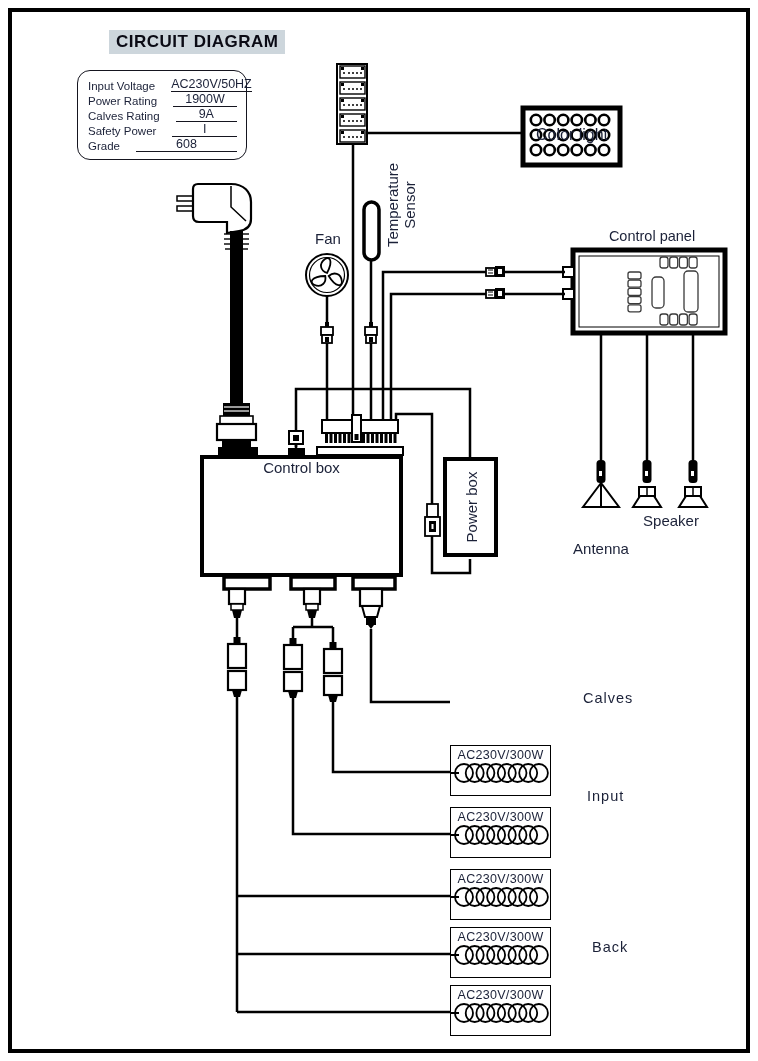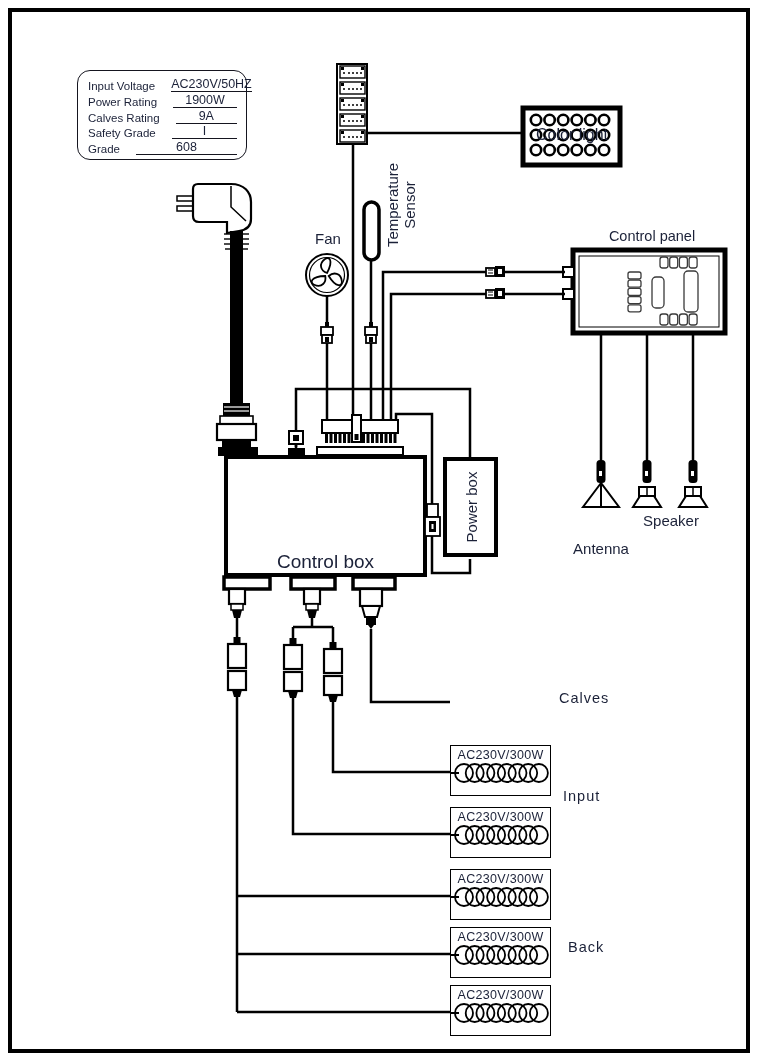--- a/index.html
+++ b/index.html
@@ -4,63 +4,64 @@
 <style>
   html,body{margin:0;padding:0;background:#e8e8e8;}
   .page{position:relative;width:758px;height:1061px;background:#fff;
         font-family:"Liberation Sans",sans-serif;color:#1b2138;overflow:hidden;}
   .page-border{position:absolute;left:8px;top:8px;width:734px;height:1037px;
         border:4px solid #000;}
   .title{position:absolute;left:109px;top:30px;font-size:17px;font-weight:bold;
         letter-spacing:.5px;background:#cdd6dc;color:#0a0a14;padding:2px 7px;}
   .spec{position:absolute;left:77px;top:70px;width:170px;height:90px;
         border:1.6px solid #15151f;border-radius:13px;box-sizing:border-box;
-        padding:6px 9px 4px 10px;display:flex;flex-direction:column;justify-content:space-between;}
+        padding:6px 9px 4px 10px;display:flex;flex-direction:column;justify-content:flex-start;}
   .spec-row{display:flex;align-items:flex-end;height:15px;}
   .spec-label{font-size:11.5px;white-space:nowrap;}
   .spec-value{flex:1;font-size:12.5px;text-align:center;border-bottom:1.6px solid #15151f;
         margin-left:16px;line-height:13px;white-space:nowrap;}
   .lbl{position:absolute;font-size:15px;text-align:center;white-space:nowrap;}
   .box{position:absolute;background:#fff;border:4px solid #000;box-sizing:content-box;}
-  .control-box{left:224px;top:455px;width:195px;height:114px;display:flex;
-        align-items:flex-end;justify-content:center;font-size:19px;}
+  .control-box{left:200px;top:455px;width:195px;height:114px;display:flex;
+        align-items:flex-start;justify-content:center;font-size:15px;}
   .power-box{left:443px;top:457px;width:47px;height:92px;}
   .vtext{position:absolute;left:50%;top:50%;transform:translate(-50%,-50%) rotate(-90deg);
         font-size:15px;white-space:nowrap;}
   .ts-label{position:absolute;left:401px;top:205px;width:140px;
         transform:translate(-50%,-50%) rotate(-90deg);text-align:center;
         font-size:15px;line-height:17px;}
   .heater{position:absolute;left:450px;width:99px;height:49px;border:1.5px solid #000;
         background:#fff;}
   .heater .rating{font-size:12.5px;text-align:center;margin-top:2px;letter-spacing:.3px;}
   .heater svg{position:absolute;left:0;top:16px;}
-  .zone{position:absolute;font-size:14.5px;letter-spacing:1px;}
+  .zone{position:absolute;font-size:14.5px;letter-spacing:1px;margin-left:24px;}
   svg.overlay{position:absolute;left:0;top:0;}
 </style>
 </head>
 <body>
 
 <div class="page">
   <div class="page-border"></div>
+  <div class="title">CIRCUIT DIAGRAM</div>
 
   <div class="spec">
     <div class="spec-row">
       <span class="spec-label">Input Voltage</span>
       <span class="spec-value">AC230V/50HZ</span>
     </div>
     <div class="spec-row">
       <span class="spec-label">Power Rating</span>
       <span class="spec-value">1900W</span>
     </div>
     <div class="spec-row">
       <span class="spec-label">Calves Rating</span>
       <span class="spec-value">9A</span>
     </div>
     <div class="spec-row">
-      <span class="spec-label">Safety Grade</span>
+      <span class="spec-label">Safety Power</span>
       <span class="spec-value">I</span>
     </div>
     <div class="spec-row">
       <span class="spec-label">Grade</span>
       <span class="spec-value">608</span>
     </div>
   </div>
 
   <div class="box control-box">
     <span>Control box</span>

